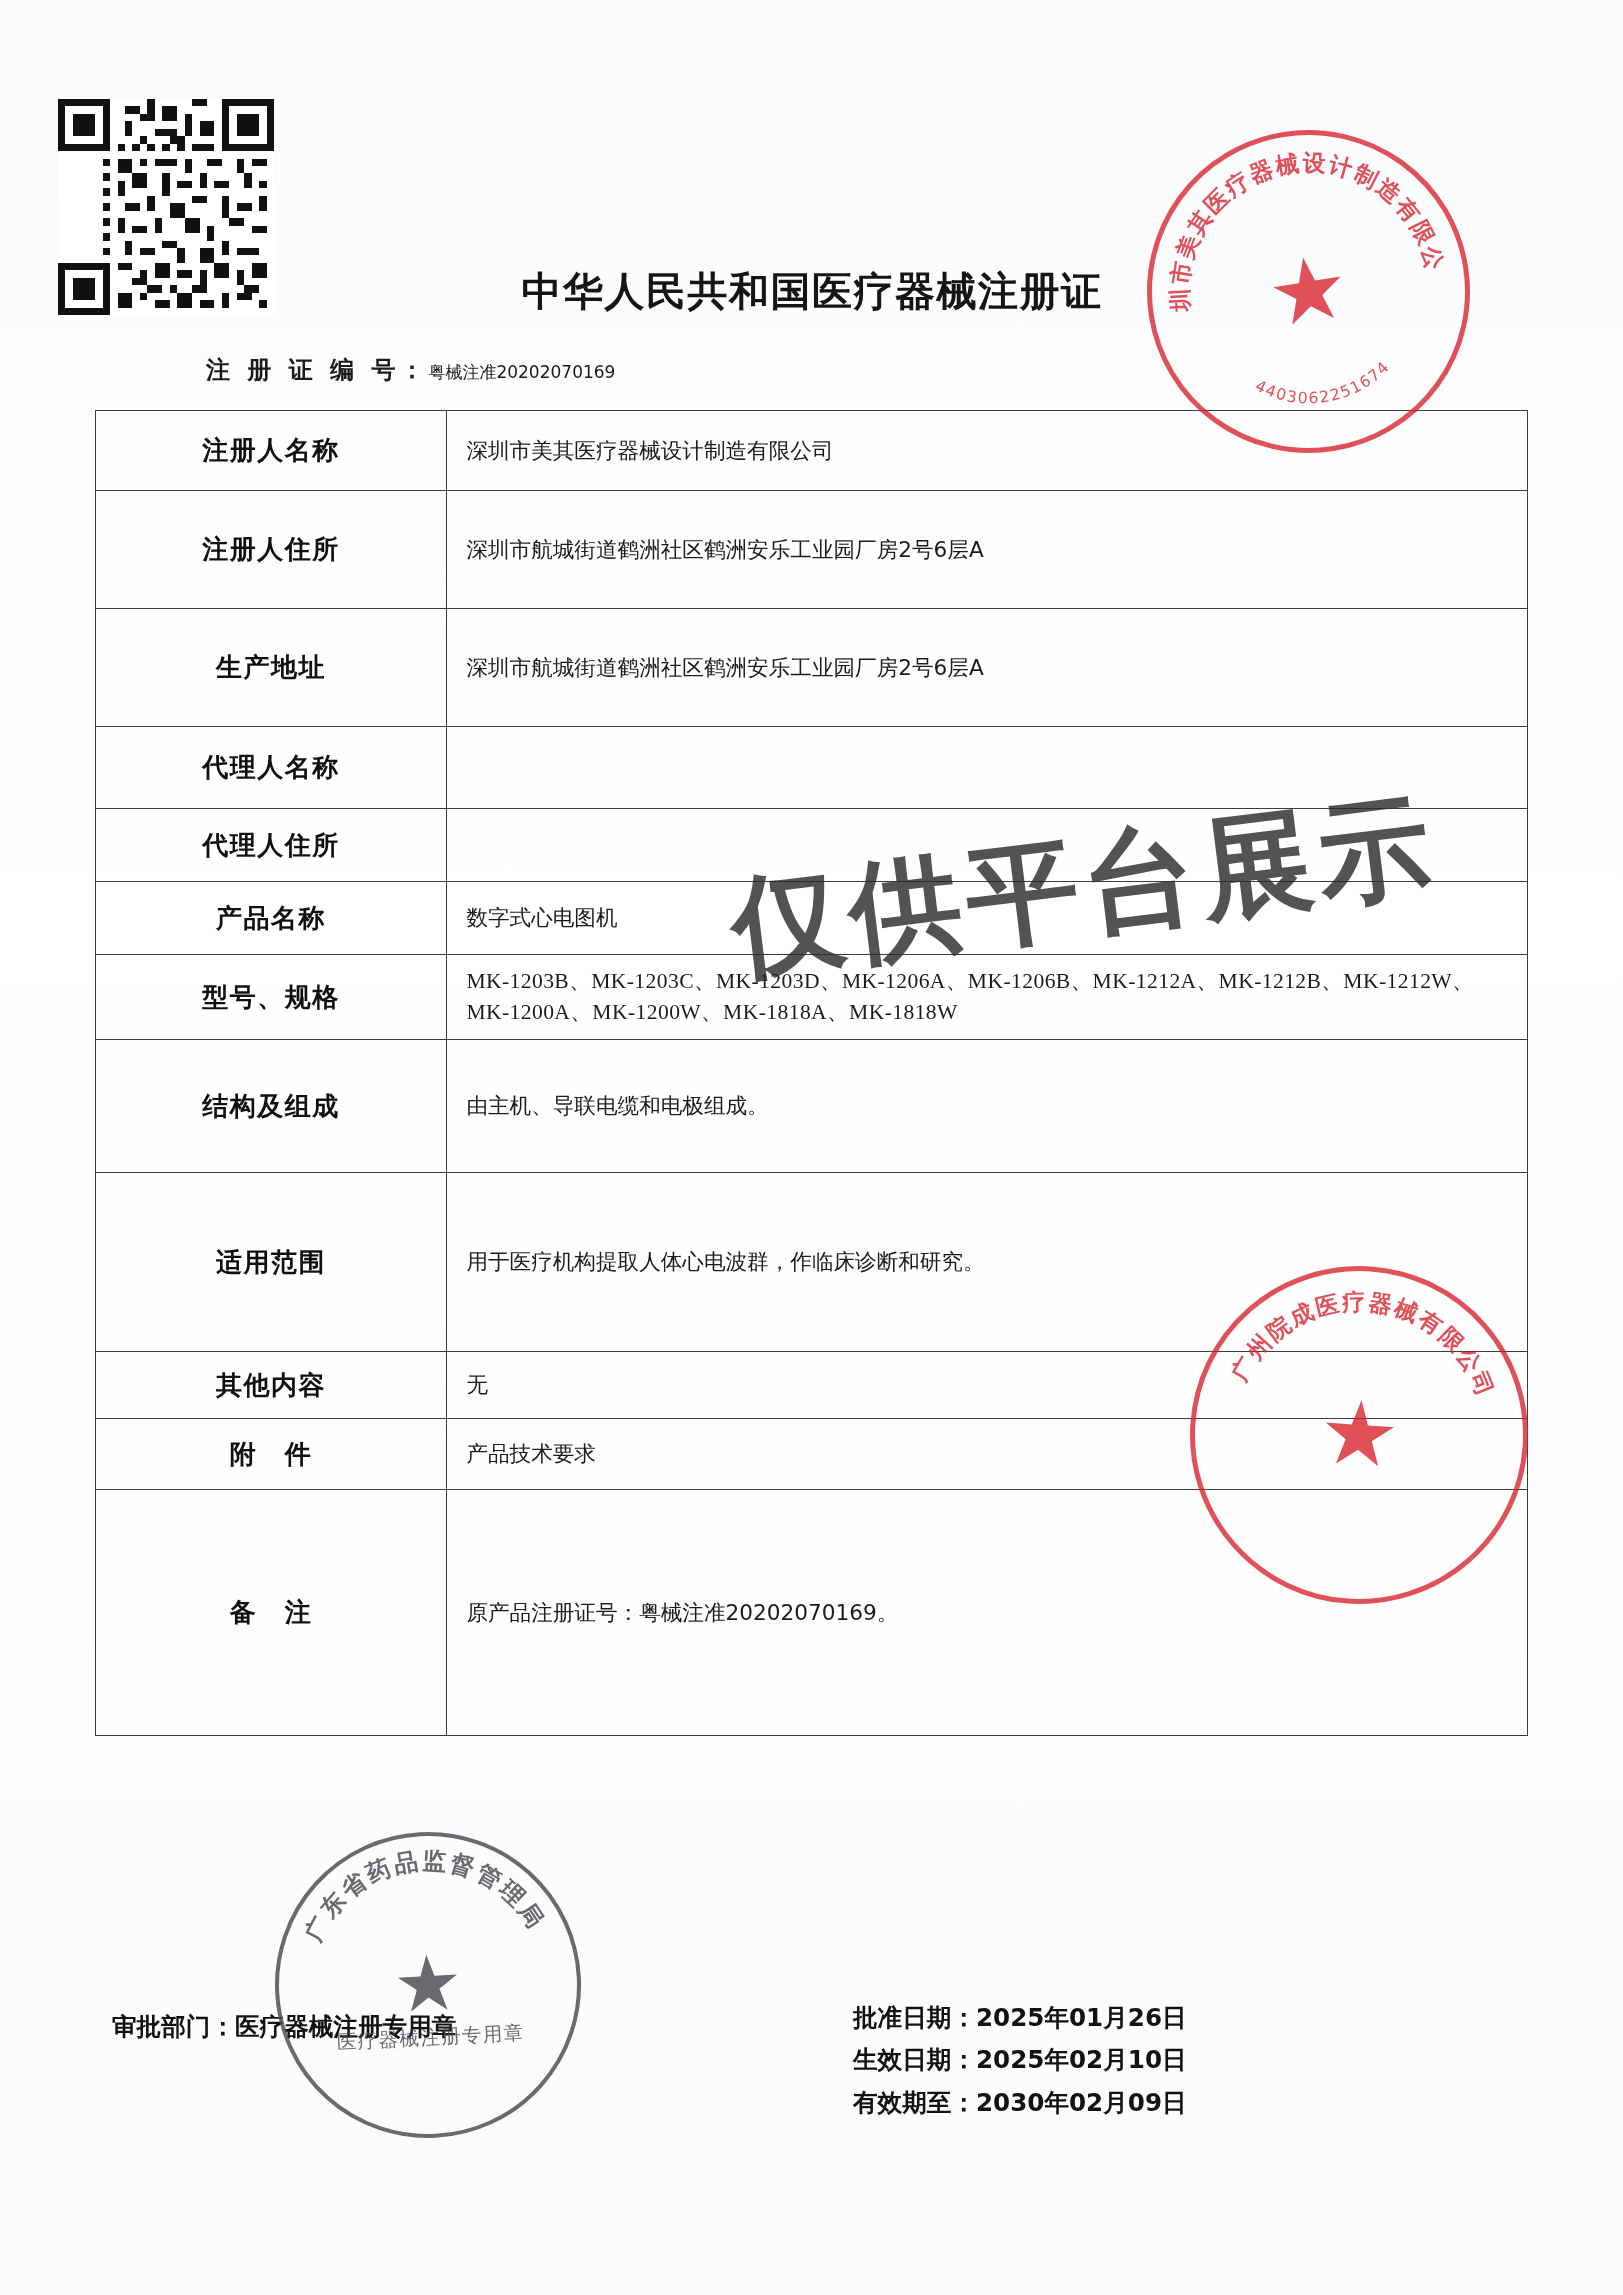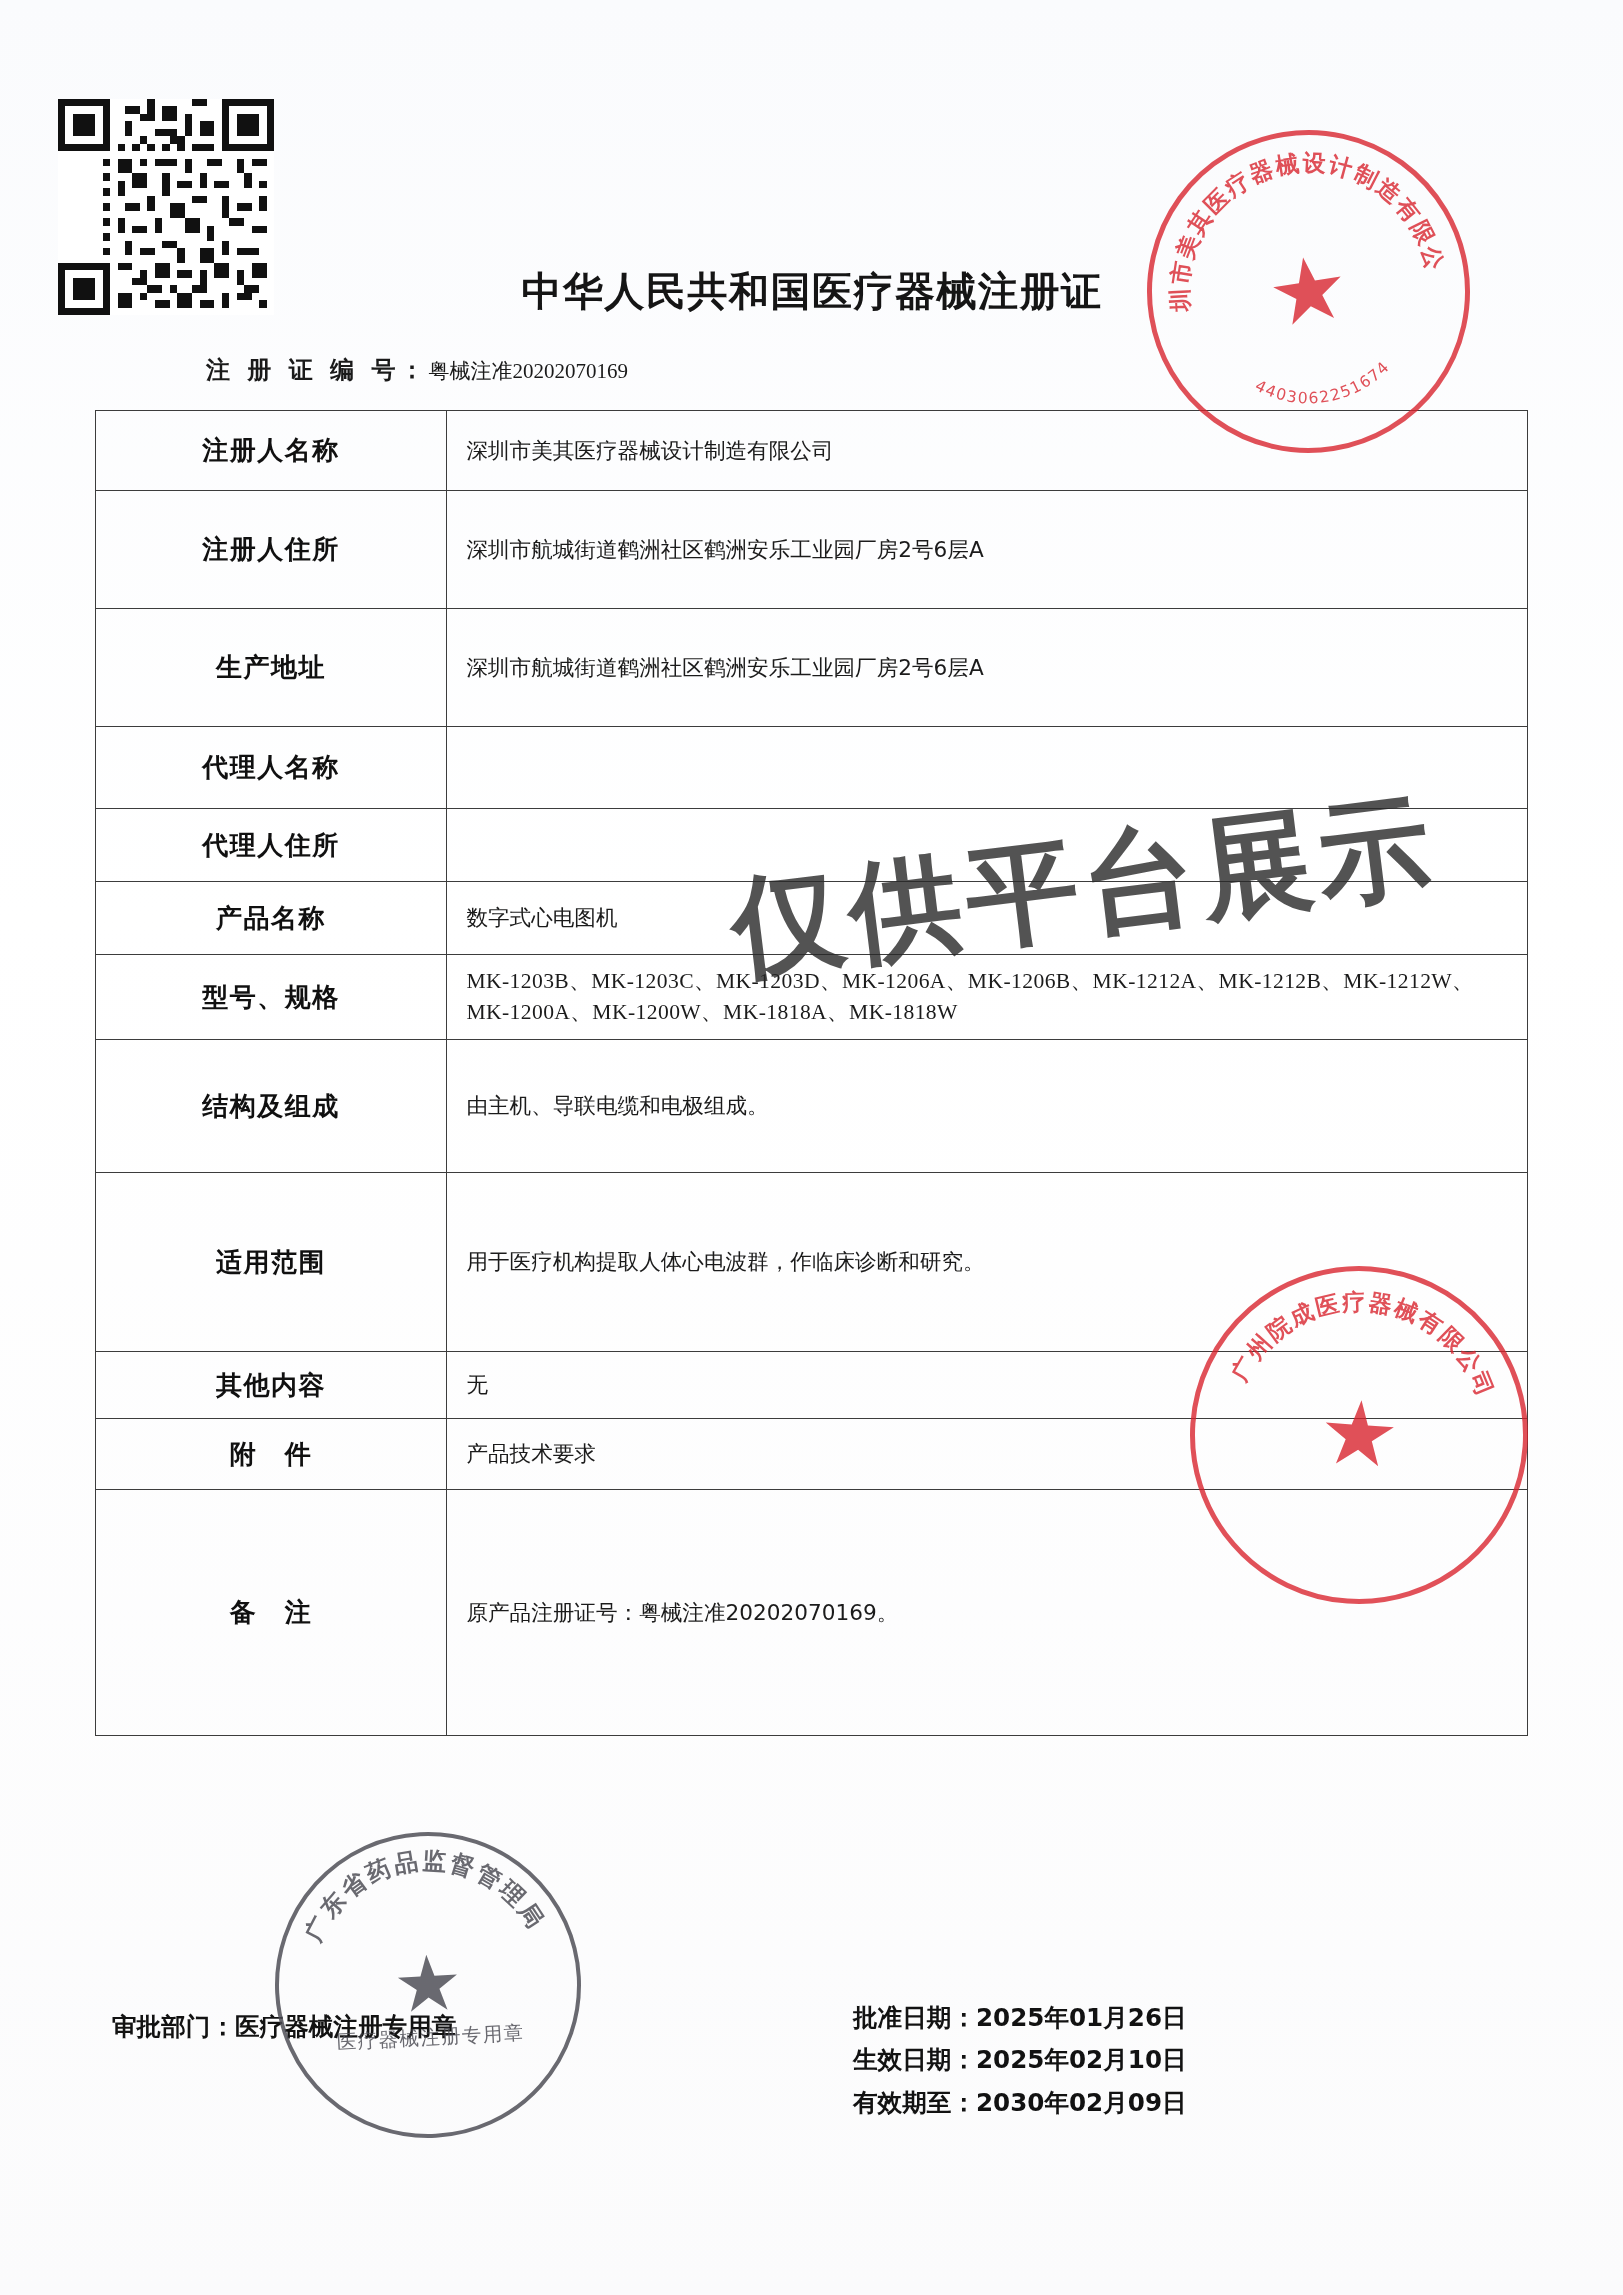--- a/index.html
+++ b/index.html
@@ -59,23 +59,22 @@
     font-family: "DejaVu Sans", sans-serif;
     white-space: nowrap;
   }
   .cert-no .lbl {
     font-weight: bold;
     letter-spacing: 4.5px;
     font-size: 24px;
     margin-left: 38px;
   }
   .cert-no .val {
-    font-size: 21px;
+    font-size: 17px;
     letter-spacing: 0px;
-    font-family: Liberation Serif, serif;
   }
 
   
   .tbl {
     position: absolute;
     left: 95px;
     top: 410px;
     width: 1433px;
     border-collapse: collapse;
     table-layout: fixed;

